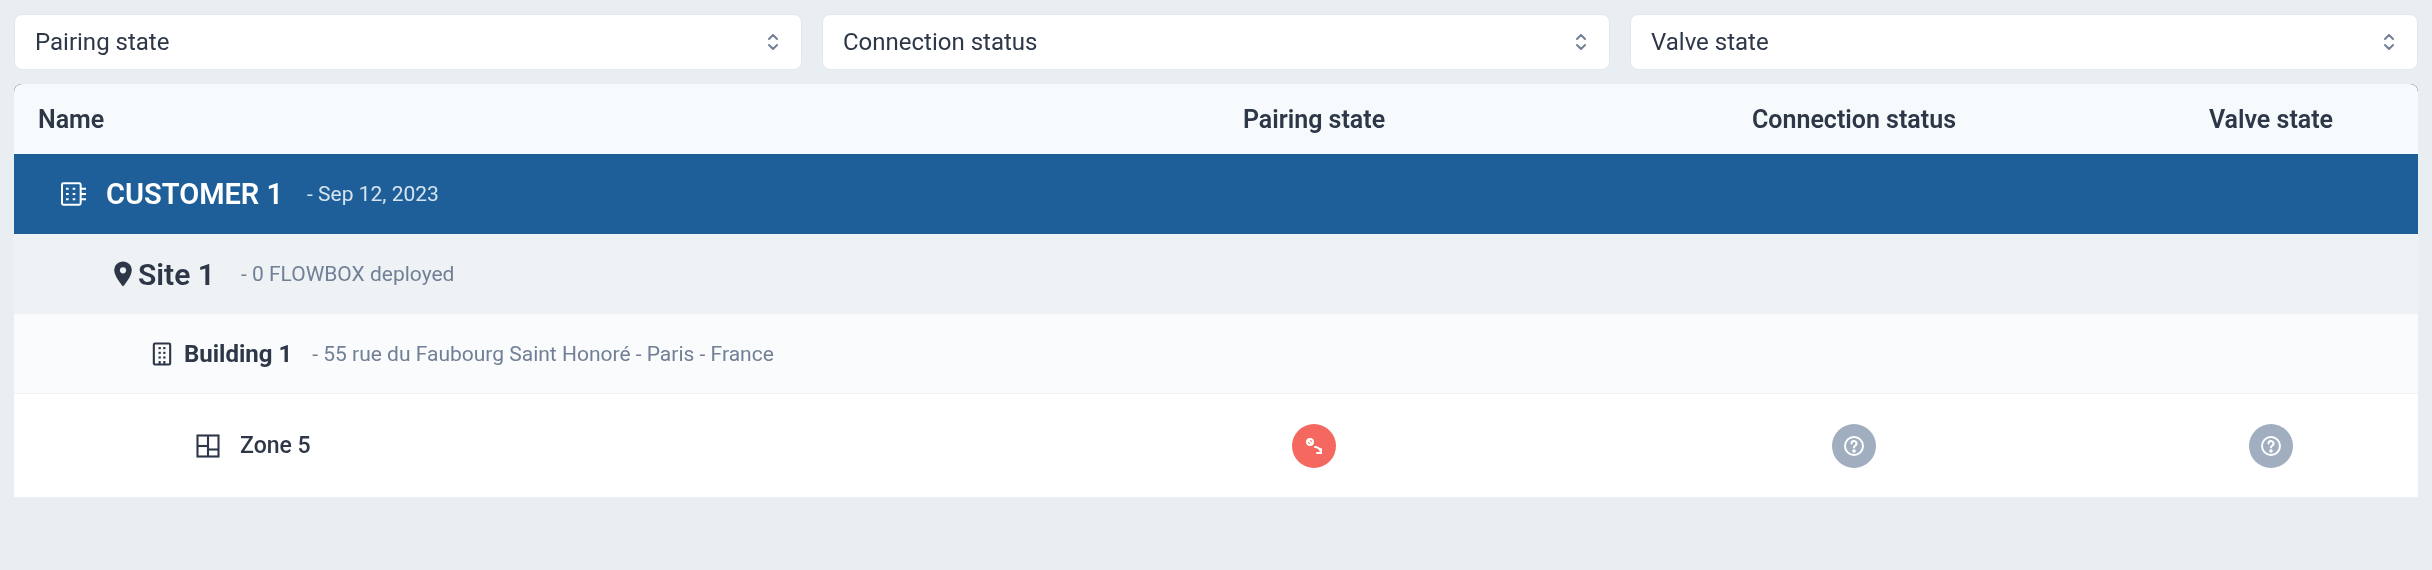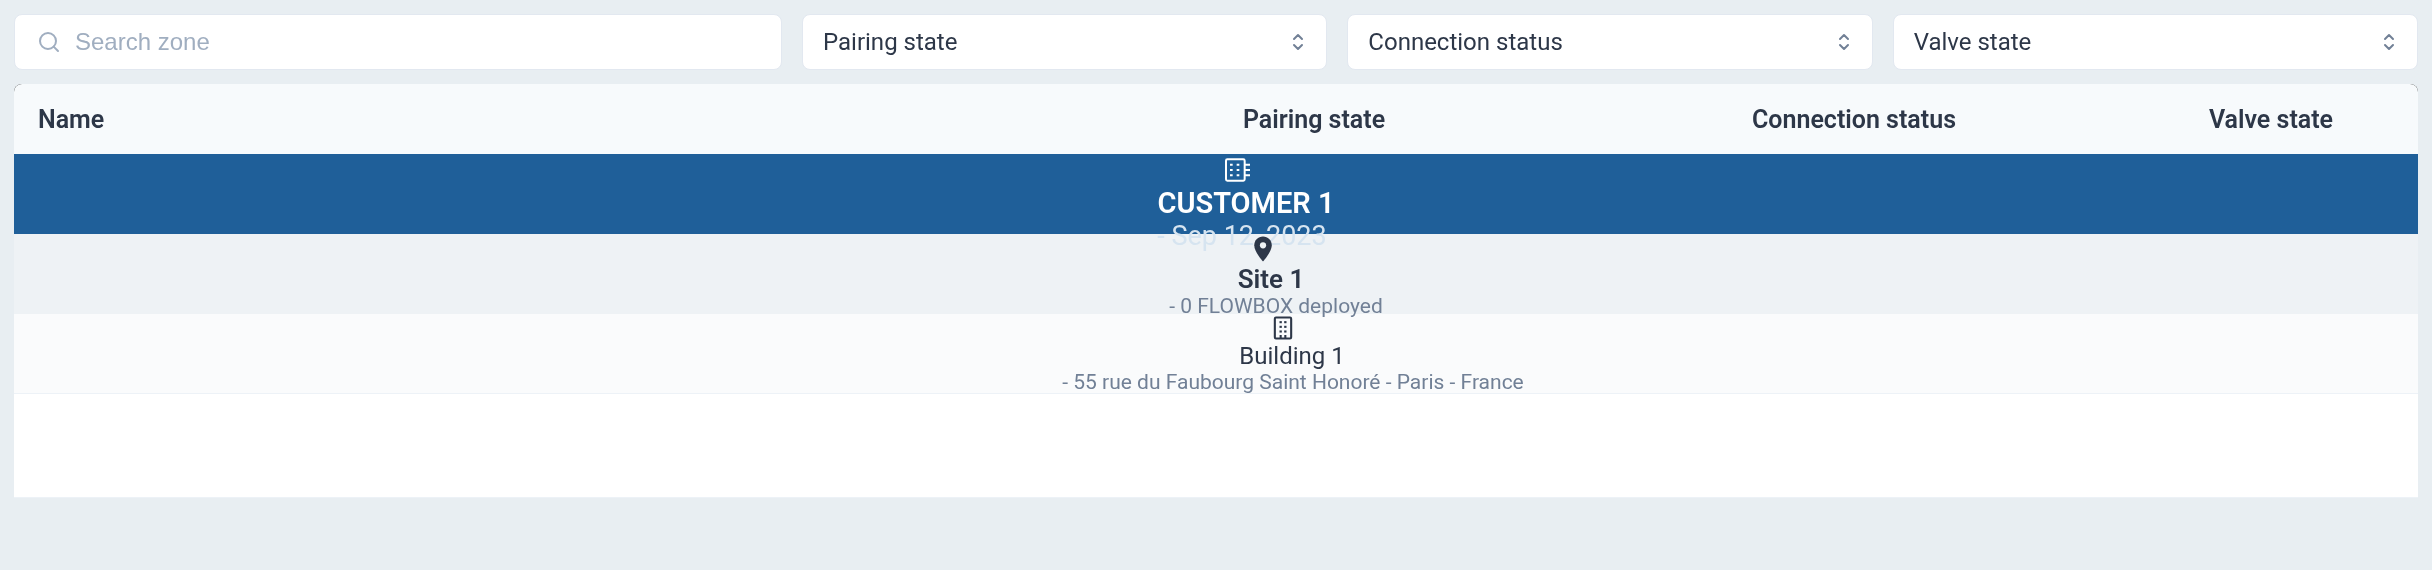--- a/index.html
+++ b/index.html
@@ -98,67 +98,65 @@
     }
     .col-valve {
       flex: 1;
       text-align: center;
     }
     .row {
       display: flex;
       align-items: center;
       min-height: 76px;
       border-bottom: 1px solid #edf2f7;
-      flex-direction: column;
     }
     .row-customer {
       background: #1f5f99;
       color: #ffffff;
       height: 80px;
       padding-left: 44px;
       border-bottom: none;
     }
     .row-customer .title {
       font-size: 29px;
       font-weight: 600;
       margin-left: 16px;
     }
     .row-customer .meta {
-      font-size: 27px;
-      margin-left: 8px;
+      font-size: 21px;
+      margin-left: 24px;
       color: #d6e4f0;
       font-weight: 400;
     }
     .row-site {
       background: #eef2f5;
       height: 80px;
       padding-left: 94px;
       border-bottom: none;
     }
     .row-site .title {
-      font-size: 26px;
+      font-size: 30px;
       font-weight: 600;
-      margin-left: 16px;
       color: #2d3748;
     }
     .row-site .meta {
       font-size: 21px;
       margin-left: 26px;
       color: #718096;
       font-weight: 400;
     }
     .row-building {
       background: #fafbfc;
       height: 80px;
       padding-left: 134px;
     }
     .row-building .title {
       font-size: 24px;
-      font-weight: 400;
-      margin-left: 18px;
+      font-weight: 700;
+      margin-left: 8px;
       color: #2d3748;
     }
     .row-building .meta {
       font-size: 21px;
       margin-left: 20px;
       color: #718096;
       font-weight: 400;
     }
     .row-zone {
       background: #ffffff;
@@ -205,29 +203,20 @@
       background: #a0aec0;
     }
     .icon-svg {
       display: block;
     }
   </style>
 </head>
 <body>
 
 <div class="filters">
-  <div class="search-wrap">
-    <span class="search-icon">
-      <svg class="icon-svg" width="24" height="24" viewBox="0 0 24 24" fill="none" stroke="#a0aec0" stroke-width="2" stroke-linecap="round" stroke-linejoin="round">
-        <circle cx="11" cy="11" r="8"></circle>
-        <line x1="21" y1="21" x2="16.65" y2="16.65"></line>
-      </svg>
-    </span>
-    <input type="text" placeholder="Search zone" style="">
-  </div>
 
   <div class="select-wrap">
     <div class="select-box">
       <span>Pairing state</span>
       <span class="chevrons">
         <svg class="icon-svg" width="16" height="22" viewBox="0 0 16 22" fill="none" stroke="#718096" stroke-width="2" stroke-linecap="round" stroke-linejoin="round">
           <polyline points="4,8 8,4 12,8"></polyline>
           <polyline points="4,14 8,18 12,14"></polyline>
         </svg>
       </span>

